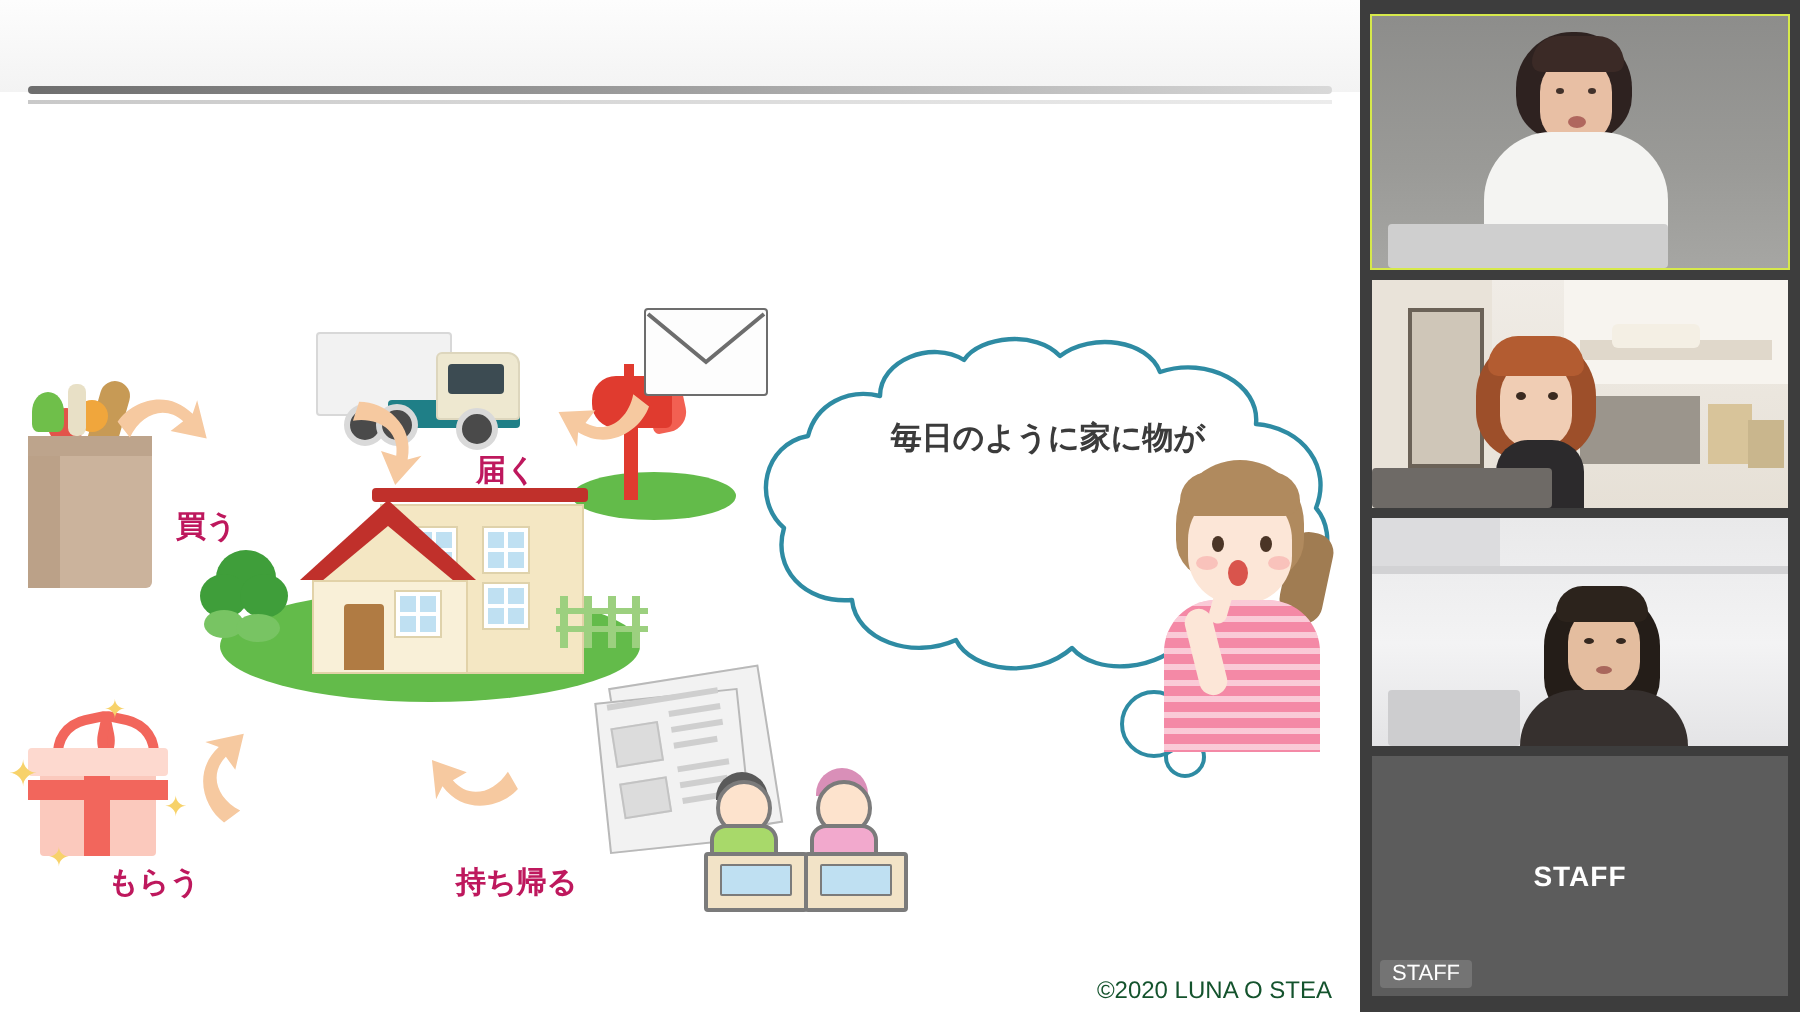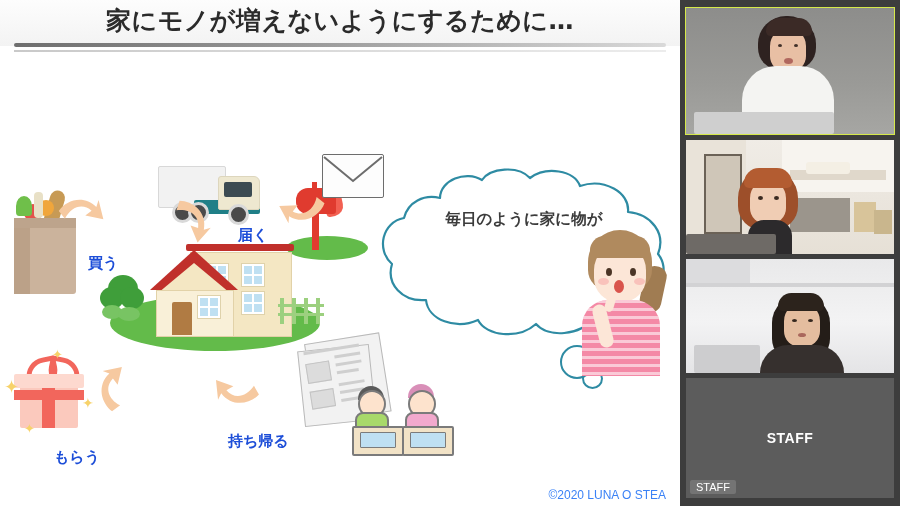--- a/index.html
+++ b/index.html
@@ -143,24 +143,24 @@
   .g-mouth{position:absolute;left:38px;top:50px;width:10px;height:13px;background:#d9544c;border-radius:50%;}
   .g-body{position:absolute;left:6px;top:70px;width:78px;height:76px;background:#f489a6;
         border-radius:26px 26px 0 0;}
   .g-stripe{position:absolute;left:0;top:0;width:100%;height:100%;border-radius:26px 26px 0 0;
         background:repeating-linear-gradient(180deg,rgba(255,255,255,.55) 0 3px,rgba(255,255,255,0) 3px 8px);}
   .g-arm{position:absolute;left:20px;top:74px;width:14px;height:44px;background:#fce6d7;
         border-radius:8px;transform:rotate(-14deg);}
   .g-fing{position:absolute;left:30px;top:62px;width:9px;height:20px;background:#fce6d7;
         border-radius:5px;transform:rotate(16deg);}
 
-  .copyright{position:absolute;right:14px;bottom:4px;font-size:12px;color:#3b82f6;
+  .copyright{position:absolute;right:14px;bottom:4px;font-size:12px;color:#14532d;
         font-family:"Liberation Sans",sans-serif;}
 
-  .lbl{position:absolute;font-size:15px;font-weight:bold;color:#1d4ed8;white-space:nowrap;
+  .lbl{position:absolute;font-size:15px;font-weight:bold;color:#be185d;white-space:nowrap;
         font-family:"DejaVu Sans","Liberation Sans",sans-serif;}
 
   
   .rail{position:absolute;left:680px;top:0;width:220px;height:506px;background:#3d3d3d;}
   .tile{position:absolute;left:6px;width:208px;overflow:hidden;background:#be185d;}
   .tile.active{outline:3px solid #d6e94a;outline-offset:-2px;}
   .tile .vid{position:absolute;left:0;top:0;width:100%;height:100%;}
   .name-badge{position:absolute;left:4px;bottom:4px;padding:1px 6px;background:rgba(120,120,120,.85);
         color:#fff;font-size:11px;font-family:"Liberation Sans",sans-serif;border-radius:2px;}
   .noVid{position:absolute;left:0;top:0;width:100%;height:100%;background:#5c5c5c;
@@ -170,21 +170,20 @@
   .laptop{position:absolute;background:#d6d6d6;border-radius:2px;}
 </style>
 </head>
 <body>
 
 <div class="app">
 
   <div class="slide">
 
     <div class="slide-title-bar"></div>
-    <div class="slide-title">家にモノが増えないようにするために…</div>
     <div class="title-rule"></div>
     <div class="title-rule2"></div>
 
 
     <div class="stage">
 
       <div class="bag">
         <div class="baguette"></div>
         <div class="veg" style="left:16px;top:14px;width:18px;height:18px;background:#e2544a;"></div>
         <div class="veg" style="left:30px;top:10px;width:16px;height:16px;background:#f0a63c;"></div>
@@ -283,21 +282,21 @@
           <div class="g-bow-r"></div>
         <div class="g-box"></div>
         <div class="g-rib-v"></div>
         <div class="g-lid"></div>
         <div class="g-rib-h"></div>
       </div>
       <div class="spark" style="left:4px;top:248px;">✦</div>
       <div class="spark" style="left:52px;top:218px;font-size:13px;">✦</div>
       <div class="spark" style="left:82px;top:266px;font-size:14px;">✦</div>
       <div class="spark" style="left:24px;top:292px;font-size:13px;">✦</div>
-      <div class="lbl" style="left:54px;top:318px;font-family:Liberation Serif, serif;">もらう</div>
+      <div class="lbl" style="left:54px;top:302px;font-family:Liberation Serif, serif;">もらう</div>
 
       <div class="news">
         <div class="np-sheet" style="left:10px;top:0;width:74px;height:78px;"></div>
         <div class="np-sheet" style="left:0px;top:8px;width:70px;height:74px;transform:rotate(3deg);"></div>
         <div class="np-blk" style="left:8px;top:20px;width:22px;height:18px;"></div>
         <div class="np-blk" style="left:8px;top:48px;width:22px;height:16px;"></div>
         <div class="np-line" style="left:38px;top:16px;width:26px;"></div>
         <div class="np-line" style="left:38px;top:24px;width:26px;"></div>
         <div class="np-line" style="left:38px;top:32px;width:22px;"></div>
         <div class="np-line" style="left:38px;top:44px;width:26px;"></div>

